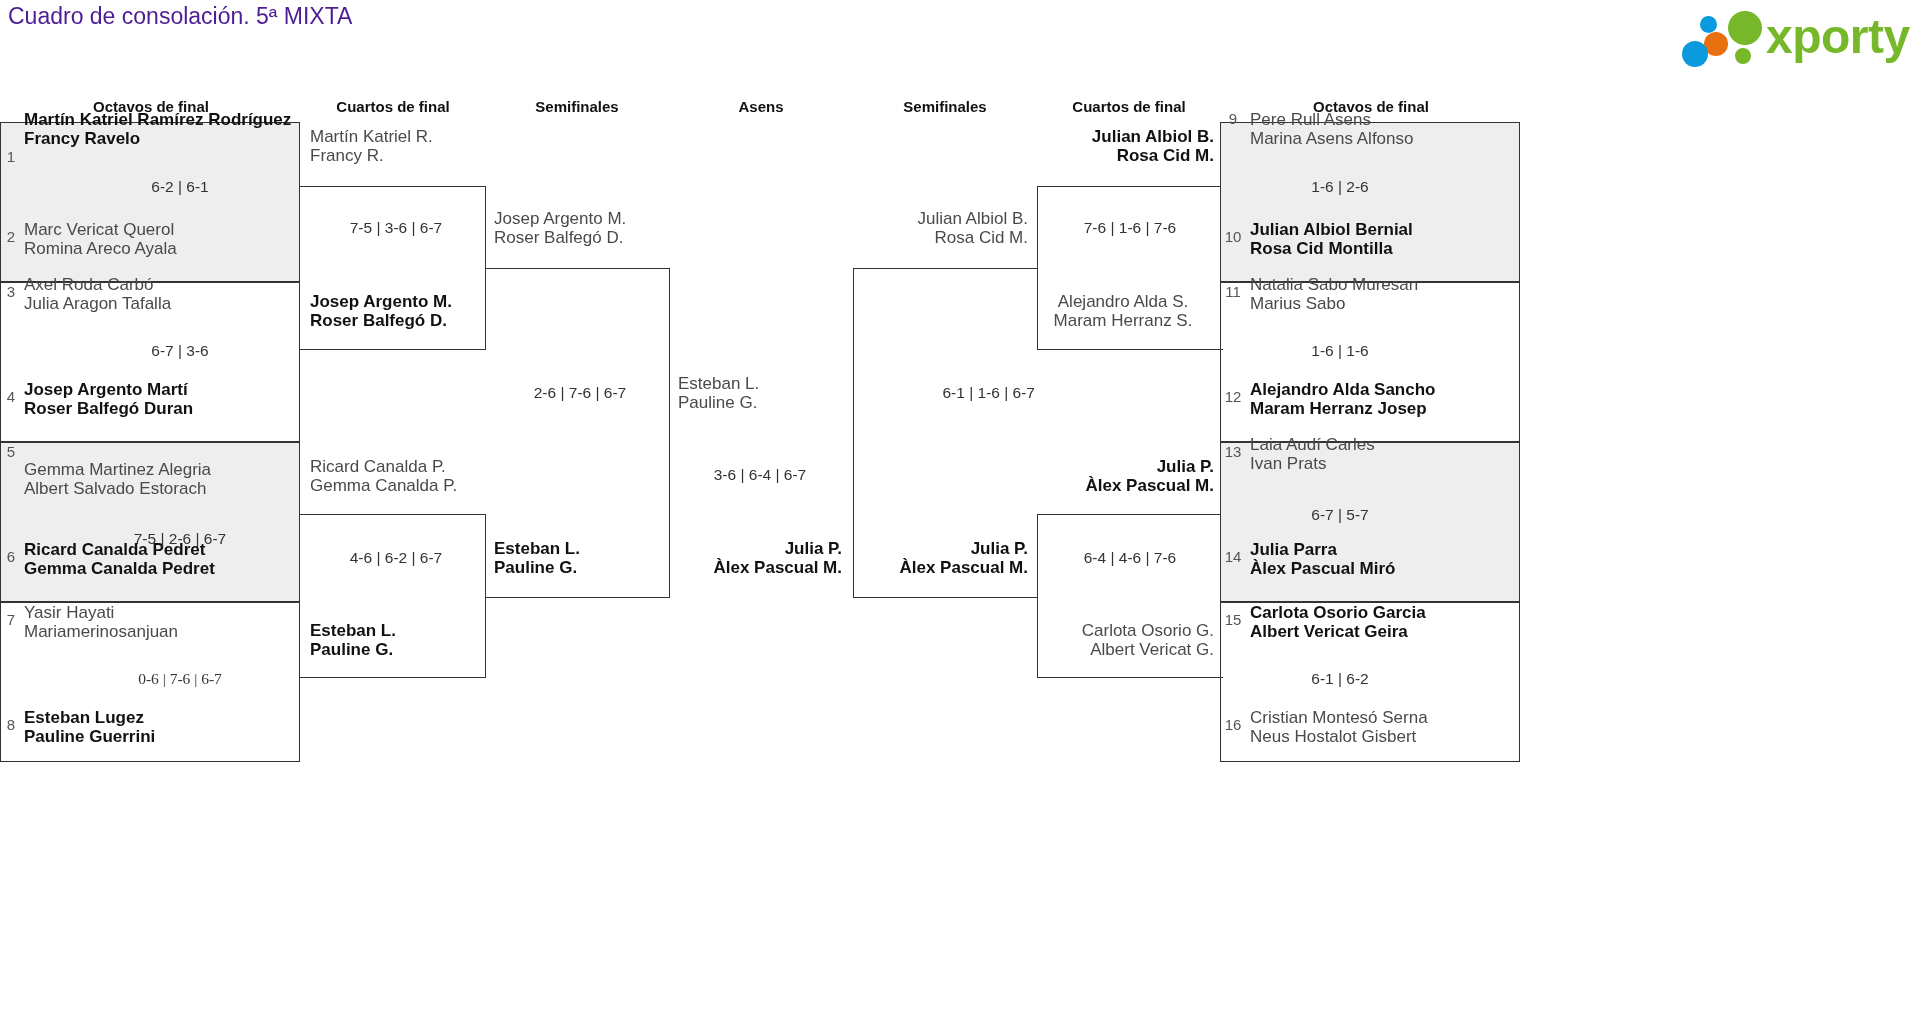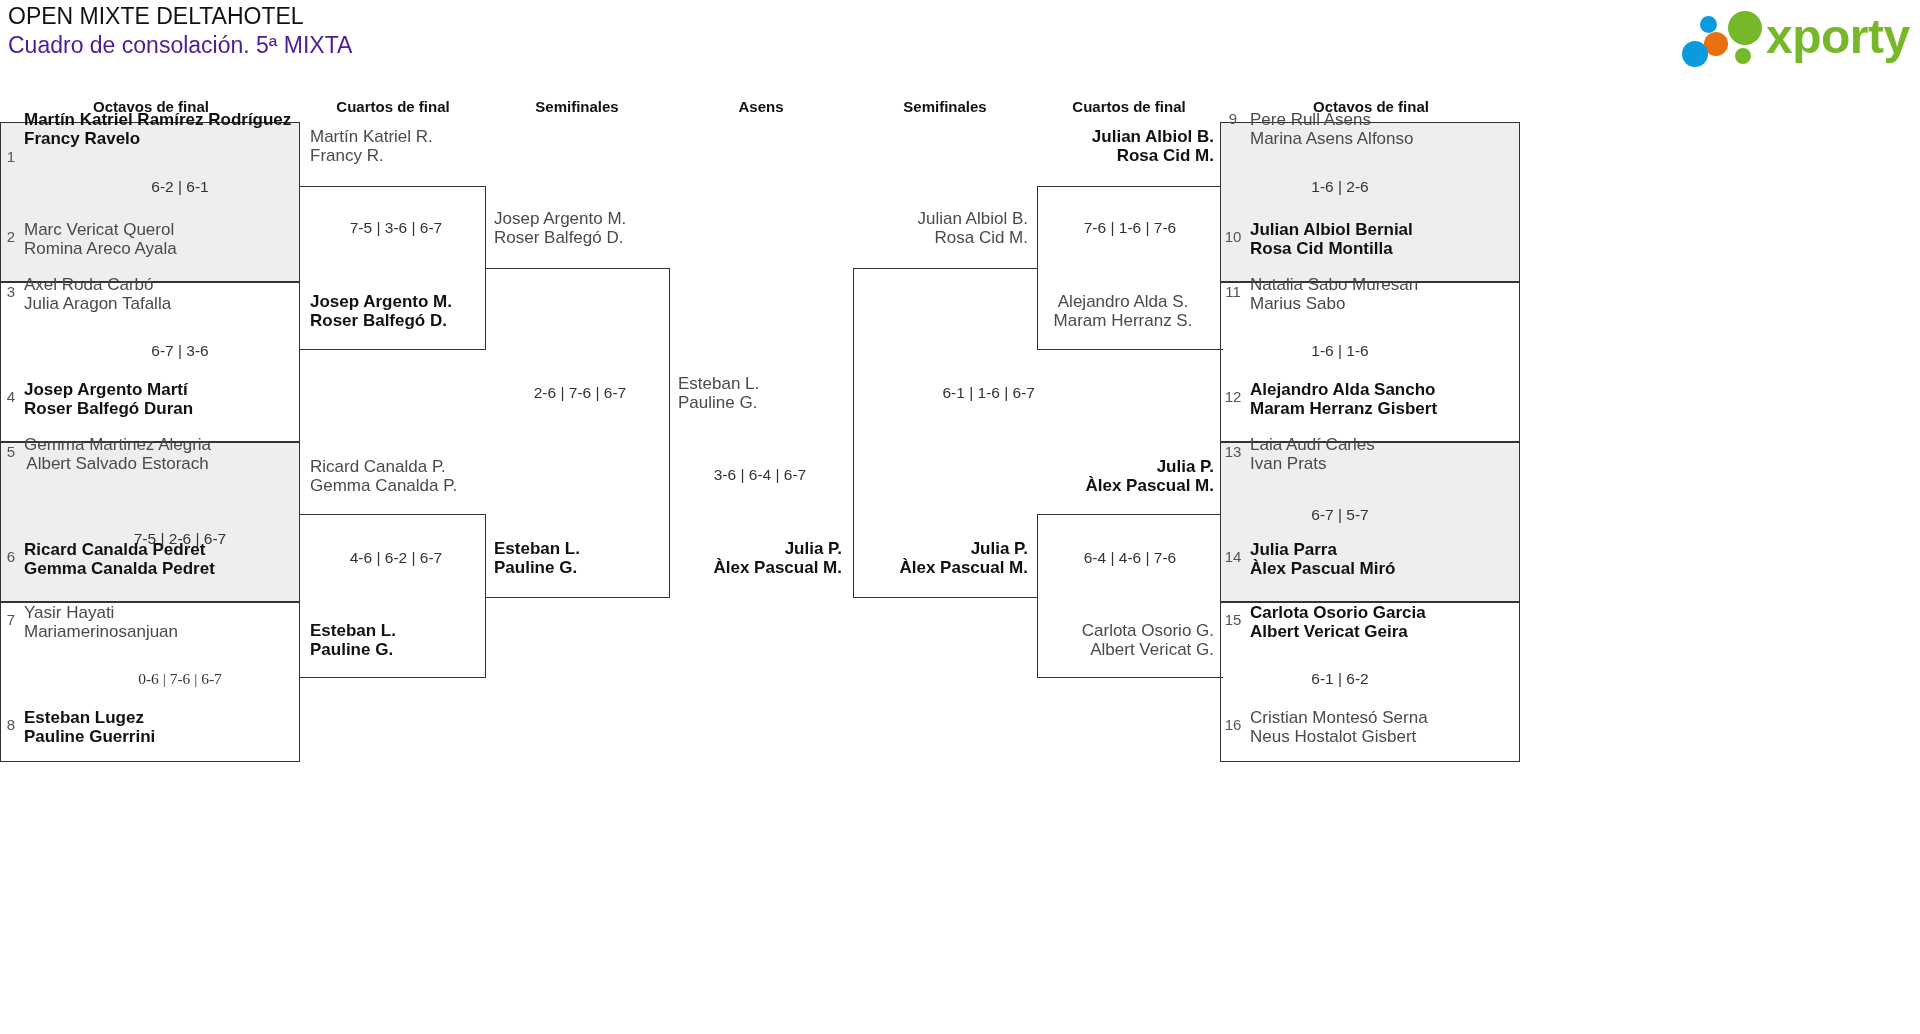--- a/index.html
+++ b/index.html
@@ -108,21 +108,20 @@
     font-weight: 400;
     color: #333333;
     white-space: nowrap;
     text-align: center;
   }
 </style>
 </head>
 <body>
 
 <div id="header-title">
-  <div class="line1">OPEN MIXTE DELTAHOTEL</div>
   <div class="line2">Cuadro de consolación. 5ª MIXTA</div>
 </div>
 
 <div id="brand-logo">
   <span class="dot" style="left:22px;top:10px;width:17px;height:17px;background:#0c9ade;"></span>
   <span class="dot" style="left:50px;top:5px;width:34px;height:34px;background:#76b82a;"></span>
   <span class="dot" style="left:26px;top:26px;width:24px;height:24px;background:#e8700f;"></span>
   <span class="dot" style="left:4px;top:35px;width:26px;height:26px;background:#0c9ade;"></span>
   <span class="dot" style="left:57px;top:42px;width:16px;height:16px;background:#76b82a;"></span>
   <span class="wordmark">xporty</span>
@@ -159,21 +158,21 @@
   <span class="nm">Romina Areco Ayala</span>
 </div>
 <div class="pair loser" style="left:24px;top:275px;">
   <span class="nm">Axel Roda Carbó</span>
   <span class="nm">Julia Aragon Tafalla</span>
 </div>
 <div class="pair winner" style="left:24px;top:380px;">
   <span class="nm">Josep Argento Martí</span>
   <span class="nm">Roser Balfegó Duran</span>
 </div>
-<div class="pair loser" style="left:24px;top:435px;text-align:center;">
+<div class="pair loser" style="left:24px;top:460px;">
   <span class="nm">Gemma Martinez Alegria</span>
   <span class="nm">Albert Salvado Estorach</span>
 </div>
 <div class="pair winner" style="left:24px;top:540px;">
   <span class="nm">Ricard Canalda Pedret</span>
   <span class="nm">Gemma Canalda Pedret</span>
 </div>
 <div class="pair loser" style="left:24px;top:603px;">
   <span class="nm">Yasir Hayati</span>
   <span class="nm">Mariamerinosanjuan</span>
@@ -307,21 +306,21 @@
 <div class="pair winner" style="left:1250px;top:220px;">
   <span class="nm">Julian Albiol Bernial</span>
   <span class="nm">Rosa Cid Montilla</span>
 </div>
 <div class="pair loser" style="left:1250px;top:275px;">
   <span class="nm">Natalia Sabo Muresan</span>
   <span class="nm">Marius Sabo</span>
 </div>
 <div class="pair winner" style="left:1250px;top:380px;">
   <span class="nm">Alejandro Alda Sancho</span>
-  <span class="nm">Maram Herranz Gisbert</span>
+  <span class="nm">Maram Herranz Josep</span>
 </div>
 <div class="pair loser" style="left:1250px;top:435px;">
   <span class="nm">Laia Audí Carles</span>
   <span class="nm">Ivan Prats</span>
 </div>
 <div class="pair winner" style="left:1250px;top:540px;">
   <span class="nm">Julia Parra</span>
   <span class="nm">Àlex Pascual Miró</span>
 </div>
 <div class="pair winner" style="left:1250px;top:603px;">

